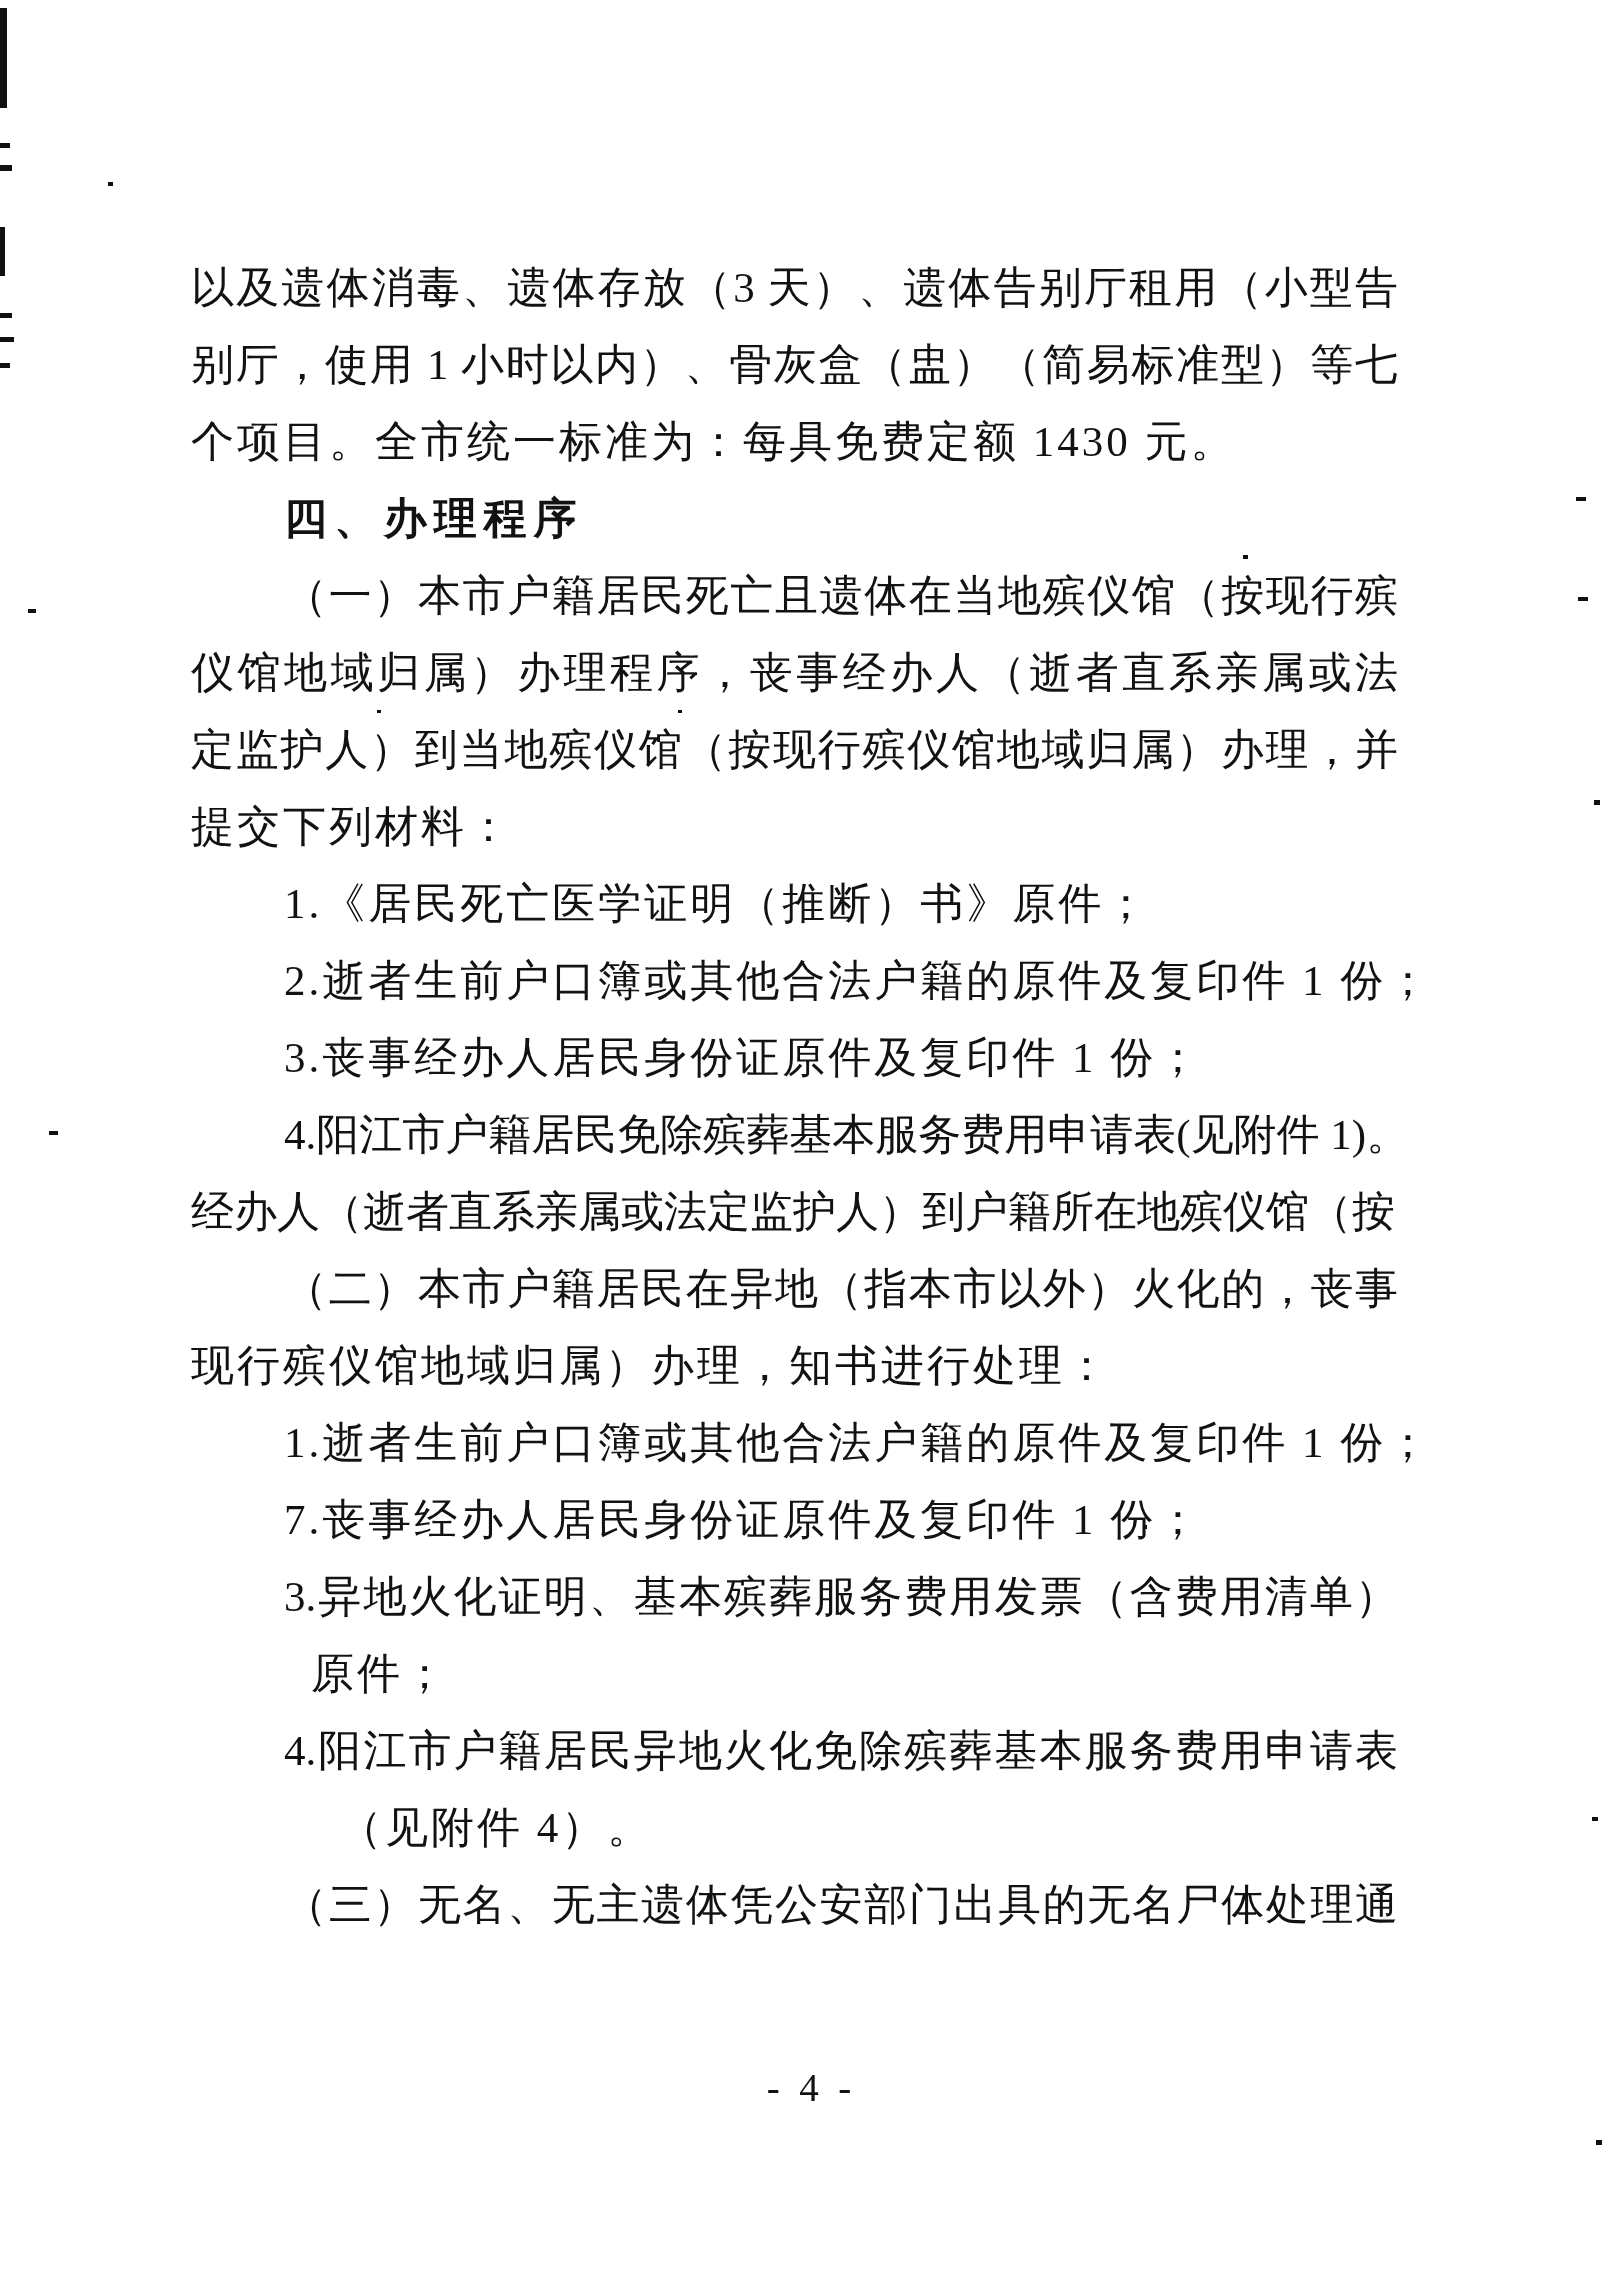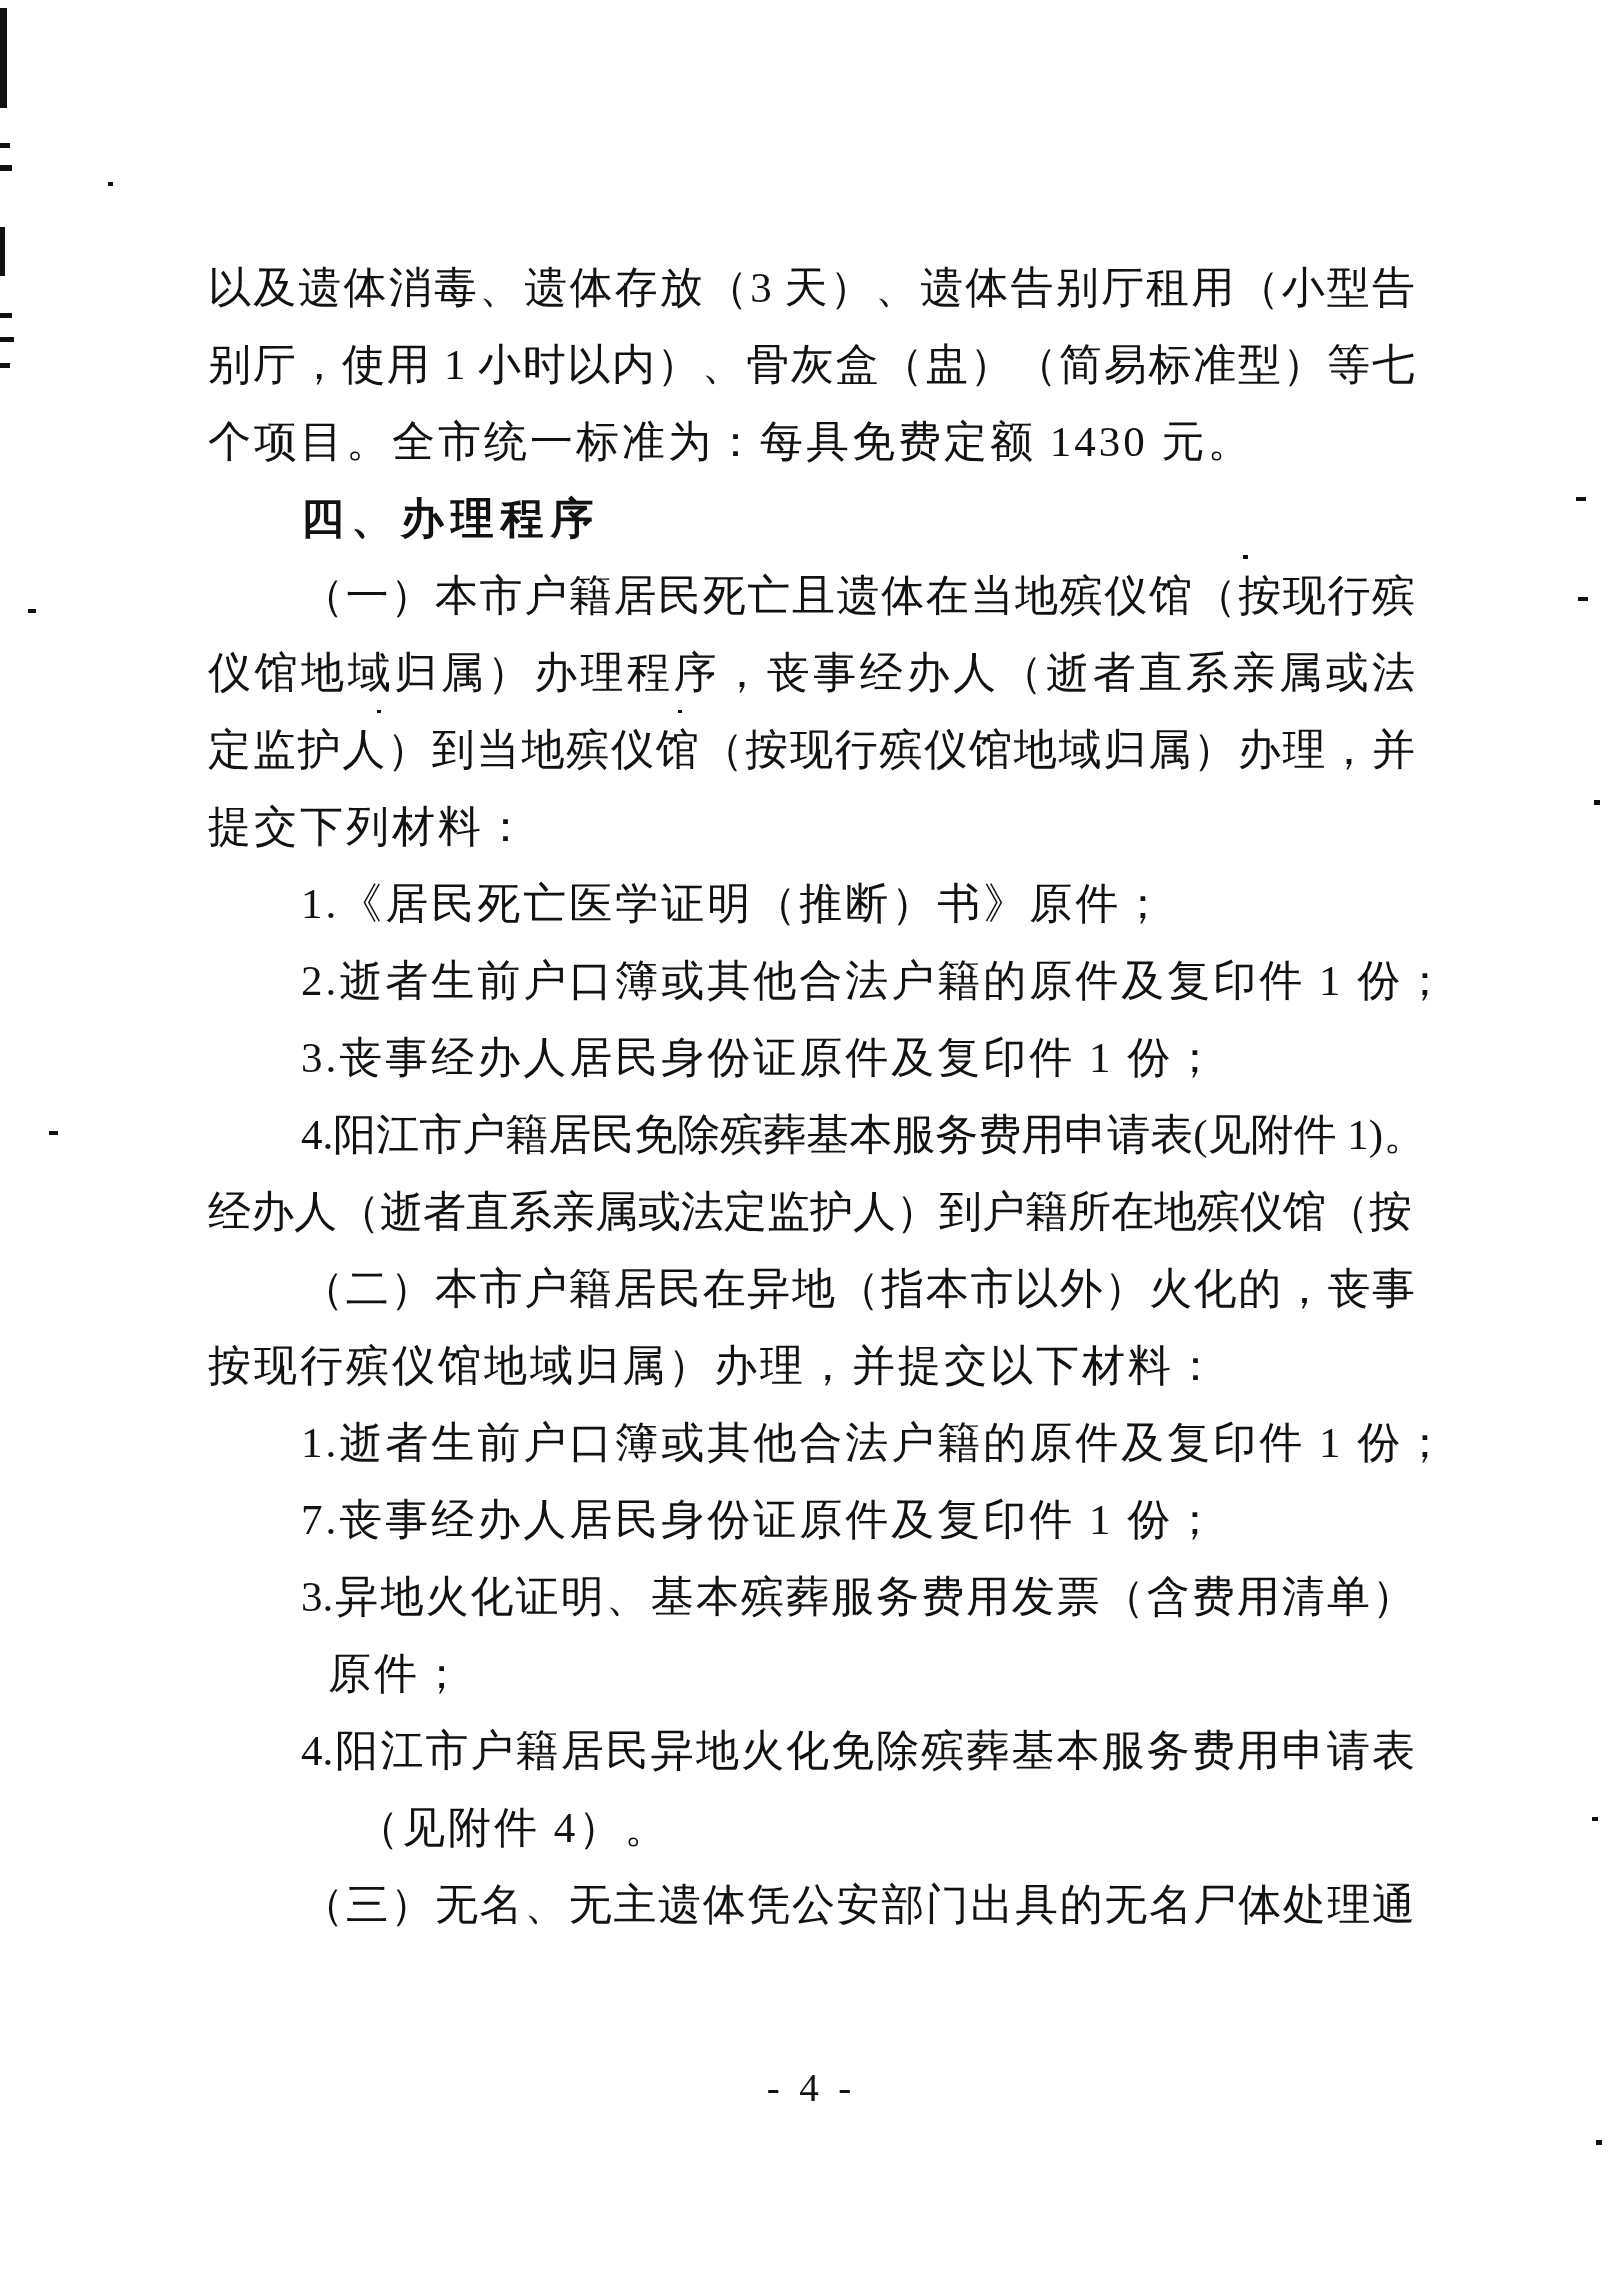--- a/index.html
+++ b/index.html
@@ -6,21 +6,21 @@
   .page{
     position:relative;
     width:1623px;height:2293px;
     background:#ffffff;
     overflow:hidden;
     font-family:"Liberation Serif", serif;
     color:#121212;
   }
   .textcol{
     position:absolute;
-    left:208px;top:249px;width:1207px;
+    left:191px;top:249px;width:1207px;
   }
   .line{
     height:77px;
     line-height:77px;
     font-size:43px;
     letter-spacing:3px;
     white-space:nowrap;
   }
   .just{
     text-align:justify;
@@ -67,21 +67,21 @@
     <div class="line just ind2">（一）本市户籍居民死亡且遗体在当地殡仪馆（按现行殡</div>
     <div class="line just">仪馆地域归属）办理程序，丧事经办人（逝者直系亲属或法</div>
     <div class="line just">定监护人）到当地殡仪馆（按现行殡仪馆地域归属）办理，并</div>
     <div class="line">提交下列材料：</div>
     <div class="line ind2">1.《居民死亡医学证明（推断）书》原件；</div>
     <div class="line ind2">2.逝者生前户口簿或其他合法户籍的原件及复印件 1 份；</div>
     <div class="line ind2">3.丧事经办人居民身份证原件及复印件 1 份；</div>
     <div class="line tight ind2">4.阳江市户籍居民免除殡葬基本服务费用申请表(见附件 1)。</div>
     <div class="line tight">经办人（逝者直系亲属或法定监护人）到户籍所在地殡仪馆（按</div>
     <div class="line just ind2">（二）本市户籍居民在异地（指本市以外）火化的，丧事</div>
-    <div class="line">按现行殡仪馆地域归属）办理，并提交以下材料：</div>
+    <div class="line">现行殡仪馆地域归属）办理，知书进行处理：</div>
     <div class="line ind2">1.逝者生前户口簿或其他合法户籍的原件及复印件 1 份；</div>
     <div class="line ind2">7.丧事经办人居民身份证原件及复印件 1 份；</div>
     <div class="line just ind2">3.异地火化证明、基本殡葬服务费用发票（含费用清单）</div>
     <div class="line ind25">原件；</div>
     <div class="line just ind2">4.阳江市户籍居民异地火化免除殡葬基本服务费用申请表</div>
     <div class="line ind3">（见附件 4）。</div>
     <div class="line just ind2">（三）无名、无主遗体凭公安部门出具的无名尸体处理通</div>
   </div>
 
   <div class="pageno">- 4 -</div>

